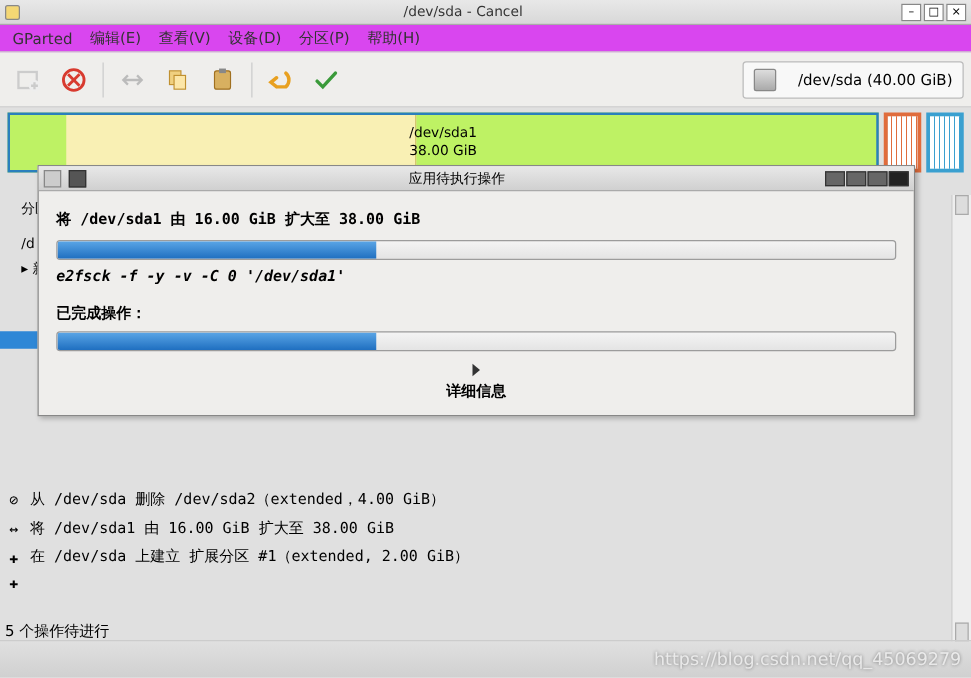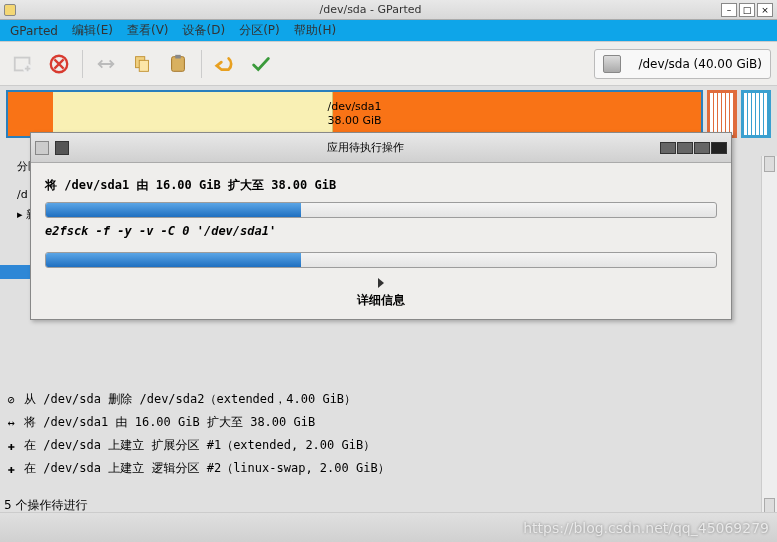--- a/index.html
+++ b/index.html
@@ -2,50 +2,50 @@
 <html><head>
 <meta charset="utf-8">
 <style>
 * { box-sizing: border-box; margin: 0; padding: 0; }
 body { font-family: "DejaVu Sans", Arial, sans-serif; font-size: 12px; background: #e0e0e0; width: 777px; height: 542px; overflow: hidden; position: relative; }
 .titlebar { background: linear-gradient(#e8e8e8,#d8d8d8); height: 20px; border-bottom: 1px solid #aaa; display: flex; align-items: center; }
 .win-icon { width: 12px; height: 12px; margin: 0 4px; background: #f4d774; border: 1px solid #888; border-radius: 2px; }
 .title-text { flex: 1; text-align: center; font-size: 11px; color: #333; }
 .win-btns { display: flex; gap: 2px; margin-right: 4px; }
 .win-btn { width: 16px; height: 14px; background: #fff; border: 1px solid #888; font-size: 9px; display: flex; align-items: center; justify-content: center; }
-.menubar { background: #0ea5e9; height: 22px; display: flex; align-items: center; padding: 0 4px; border-bottom: 1px solid #ccc; gap: 2px; }
+.menubar { background: #d946ef; height: 22px; display: flex; align-items: center; padding: 0 4px; border-bottom: 1px solid #ccc; gap: 2px; }
 .menu-item { padding: 2px 6px; font-size: 12px; color: #333; }
 .toolbar { background: #efeeec; height: 44px; display: flex; align-items: center; padding: 0 6px; border-bottom: 1px solid #ccc; gap: 2px; }
 .tbtn { width: 34px; height: 34px; display: flex; align-items: center; justify-content: center; border-radius: 3px; }
 .tbtn svg { width: 22px; height: 22px; }
 .tsep { width: 1px; height: 28px; background: #ccc; margin: 0 4px; }
 .device-select { margin-left: auto; border: 1px solid #bbb; border-radius: 3px; background: #f8f8f8; padding: 4px 8px; display: flex; align-items: center; gap: 17px; height: 30px; }
 .device-icon { width: 18px; height: 18px; background: linear-gradient(#ddd,#aaa); border-radius: 2px; border: 1px solid #888; }
 .disk-map { margin: 4px 6px; height: 48px; display: flex; gap: 4px; }
-.part-main { flex: 1; border: 2px solid #2a7fbd; background: #f97316; display: flex; position: relative; padding-left: 45px; }
+.part-main { flex: 1; border: 2px solid #2a7fbd; background: #bef264; display: flex; position: relative; padding-left: 45px; }
 .part-used { width: 280px; background: #f9f0b4; border-right: 1px solid #d5c670; }
 .part-label { position: absolute; left: 50%; top: 50%; transform: translate(-50%,-50%); text-align: center; font-size: 11px; line-height: 1.3; }
 .part-ext { width: 30px; border: 3px solid #e06c3c; background: repeating-linear-gradient(90deg,#fff,#fff 3px,#e06c3c 3px,#e06c3c 4px); }
 .part-swap { width: 30px; border: 3px solid #3aa0d0; background: repeating-linear-gradient(90deg,#fff,#fff 3px,#3aa0d0 3px,#3aa0d0 4px); }
 .side-col { position: absolute; left: 0; top: 156px; width: 42px; font-size: 11px; padding-left: 17px; }
 .side-col div { padding: 3px 0; }
 .blue-bar { position: absolute; left: 0; top: 265px; height: 14px; width: 42px; background: #2e87d6; }
 .ops-list { position: absolute; left: 2px; top: 388px; right: 2px; }
 .op-row { display: flex; align-items: center; gap: 6px; padding: 3px 2px; font-size: 12px; font-family: "DejaVu Sans Mono", monospace; }
 .op-mini { width: 14px; height: 12px; display: inline-flex; align-items: center; justify-content: center; }
 .footer { position: absolute; bottom: 28px; left: 4px; font-size: 12px; }
 .scrollbar { position: absolute; right: 0; top: 156px; bottom: 28px; width: 16px; background: #eee; border-left: 1px solid #ccc; }
 .scrollbar::before, .scrollbar::after { content:""; position:absolute; left:2px; right:2px; height:14px; background:#ddd; border:1px solid #aaa; }
 .scrollbar::before { top:0; } .scrollbar::after { bottom:0; }
 .watermark { position: absolute; right: 8px; bottom: 6px; color: #fff; opacity: .45; font-size: 14px; text-shadow: 0 0 3px #000; pointer-events: none; }
 .bottom-shade { position: absolute; left:0; right:0; bottom:0; height: 30px; background: linear-gradient(#e0e0e0,#d0d0d0); border-top: 1px solid #ccc; }
 
 
 .dialog { position: absolute; left: 30px; top: 132px; width: 702px; background: #efeeec; border: 1px solid #888; box-shadow: 2px 2px 4px rgba(0,0,0,.25); }
-.dlg-title { background: linear-gradient(#e8e8e8,#d0d0d0); height: 30px; display: flex; align-items: center; border-bottom: 1px solid #aaa; }
+.dlg-title { background: linear-gradient(#e8e8e8,#d0d0d0); height: 20px; display: flex; align-items: center; border-bottom: 1px solid #aaa; }
 .dlg-title .ico { width:14px; height:14px; margin:0 4px; background:#ccc; border:1px solid #888; }
 .dlg-title .ico2 { width:14px; height:14px; margin:0 2px; background:#555; border:1px solid #333; }
 .dlg-title .txt { flex:1; text-align:center; font-size: 11px; }
 .dlg-boxes { display:flex; gap:1px; margin-right:4px; }
 .dlg-box { width:16px; height:12px; background:#666; border:1px solid #333; }
 .dlg-box.dark { background:#222; }
 .dlg-body { padding: 14px 14px 10px; }
 .dlg-warn { font-size: 12px; color: #333; margin-bottom: 14px; }
 .dlg-op { font-family: "DejaVu Sans Mono", monospace; font-weight: bold; font-size: 12px; margin-bottom: 8px; }
 .progress { height: 16px; border: 1px solid #9c9c9c; border-radius: 3px; background: linear-gradient(#f4f4f4,#e4e4e4); overflow: hidden; margin-bottom: 6px; }
@@ -59,21 +59,21 @@
 .details { margin-top: 10px; font-weight: bold; font-size: 12px; display: flex; align-items: center; gap: 4px; flex-direction: column; }
 .dlg-foot { padding: 8px 14px 12px; display: flex; justify-content: flex-end; }
 .btn { padding: 5px 16px; border: 1px solid #aaa; border-radius: 4px; background: linear-gradient(#fdfdfd,#e5e5e5); font-size: 12px; }
 .tri { width:0; height:0; border-top:5px solid transparent; border-bottom:5px solid transparent; border-left:6px solid #333; }
 </style>
 </head>
 <body>
 
 <div class="titlebar">
   <span class="win-icon"></span>
-  <span class="title-text">/dev/sda - GParted</span>
+  <span class="title-text">/dev/sda - Cancel</span>
   <div class="win-btns">
     <span class="win-btn">–</span>
     <span class="win-btn">□</span>
     <span class="win-btn">×</span>
   </div>
 </div>
 
 <div class="menubar">
   <span class="menu-item">GParted</span>
   <span class="menu-item">编辑(E)</span>
@@ -162,21 +162,20 @@
   <div class="op-row">
       <span class="op-mini">↔</span>
       <span>将 /dev/sda1 由 16.00 GiB 扩大至 38.00 GiB</span>
     </div>
   <div class="op-row">
       <span class="op-mini">✚</span>
       <span>在 /dev/sda 上建立 扩展分区 #1（extended, 2.00 GiB）</span>
     </div>
   <div class="op-row">
       <span class="op-mini">✚</span>
-      <span>在 /dev/sda 上建立 逻辑分区 #2（linux-swap, 2.00 GiB）</span>
     </div>
 </div>
 
 <div class="footer">5 个操作待进行</div>
 <div class="bottom-shade"></div>
 <div class="watermark">https://blog.csdn.net/qq_45069279</div>
 
 <div class="dialog">
   <div class="dlg-title">
     <span class="ico"></span>
@@ -188,20 +187,21 @@
         <span class="dlg-box"></span>
         <span class="dlg-box dark"></span>
     </div>
   </div>
   <div class="dlg-body">
     <div class="dlg-op">将 /dev/sda1 由 16.00 GiB 扩大至 38.00 GiB</div>
     <div class="progress">
         <div class="progress-fill"></div>
       </div>
     <div class="cmd">e2fsck -f -y -v -C 0 '/dev/sda1'</div>
+    <div class="done-lbl">已完成操作：</div>
     <div class="progress2-wrap">
       <div class="progress2">
           <div class="progress-fill"></div>
         </div>
     </div>
     <div class="details">
       <span class="tri"></span>
       <span>详细信息</span>
     </div>
   </div>

